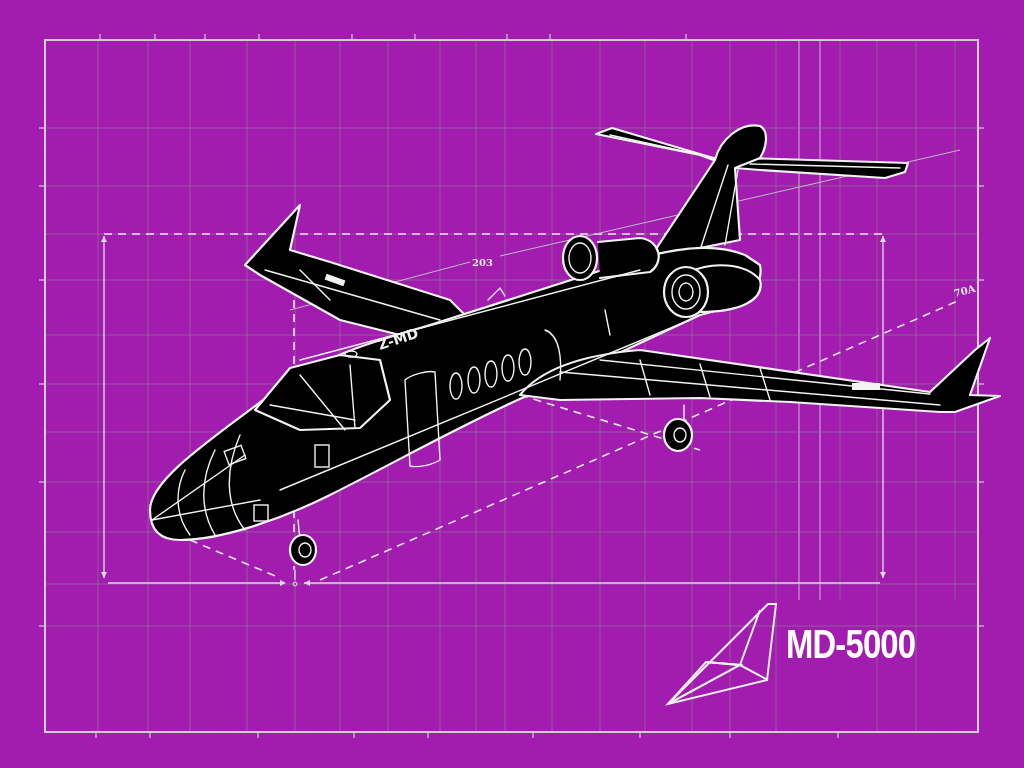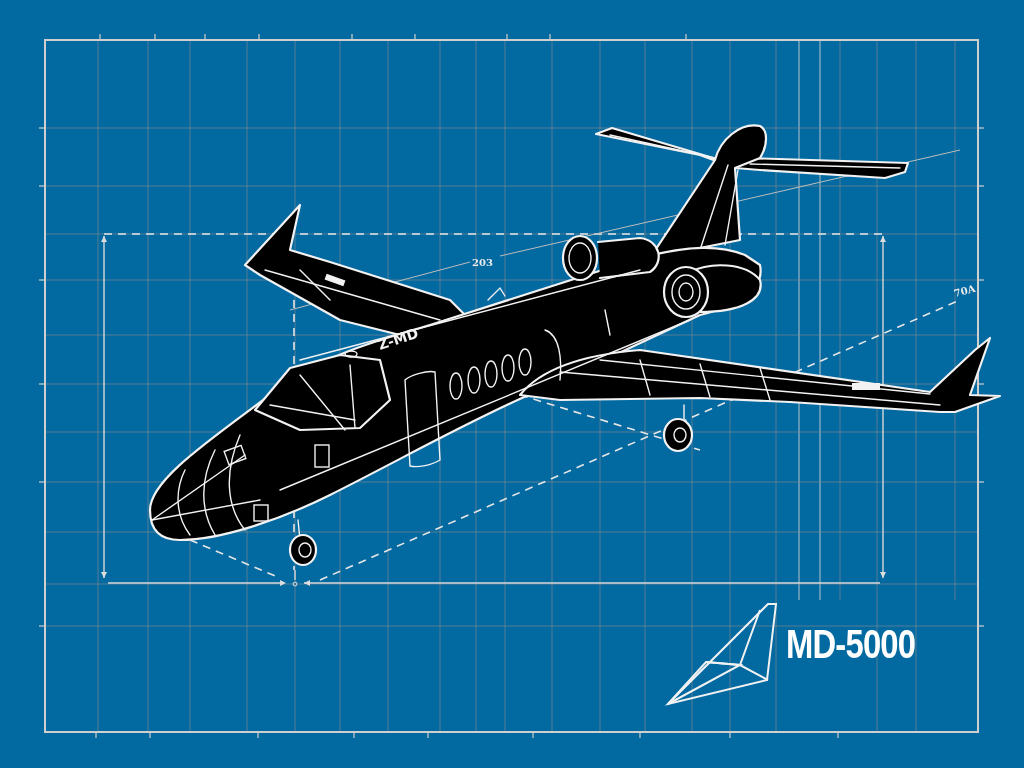--- a/index.html
+++ b/index.html
@@ -1,17 +1,17 @@
 <!DOCTYPE html>
 <html><head>
   <meta charset="utf-8">
   <style>
     html, body { margin: 0; padding: 0; background: #000; }
     body { width: 1024px; height: 768px; overflow: hidden; position: relative; font-family: "Liberation Sans", sans-serif; }
-    .stage { position: absolute; left: 0; top: 0; width: 1024px; height: 768px; background: #0369a1; }
+    .stage { position: absolute; left: 0; top: 0; width: 1024px; height: 768px; background: #a21caf; }
     svg { position: absolute; left: 0; top: 0; }
     .grid line { stroke: #8a8a8a; stroke-width: 0.8; opacity: 0.75; }
     .frame { fill: none; stroke: #cfcfcf; stroke-width: 2; }
     .tick { stroke: #cfcfcf; stroke-width: 1.2; }
     .dash { stroke: #e6e6e6; stroke-width: 1.6; stroke-dasharray: 8 6; fill: none; }
     .dim { stroke: #d8d8d8; stroke-width: 1.4; fill: none; }
     .thin { stroke: #bdbdbd; stroke-width: 1; fill: none; }
     .ac { stroke: #f2f2f2; stroke-width: 2.2; fill: #000; stroke-linejoin: round; stroke-linecap: round; }
     .acl { stroke: #f2f2f2; stroke-width: 1.4; fill: none; stroke-linecap: round; }
     .acf { fill: #f2f2f2; stroke: none; }

